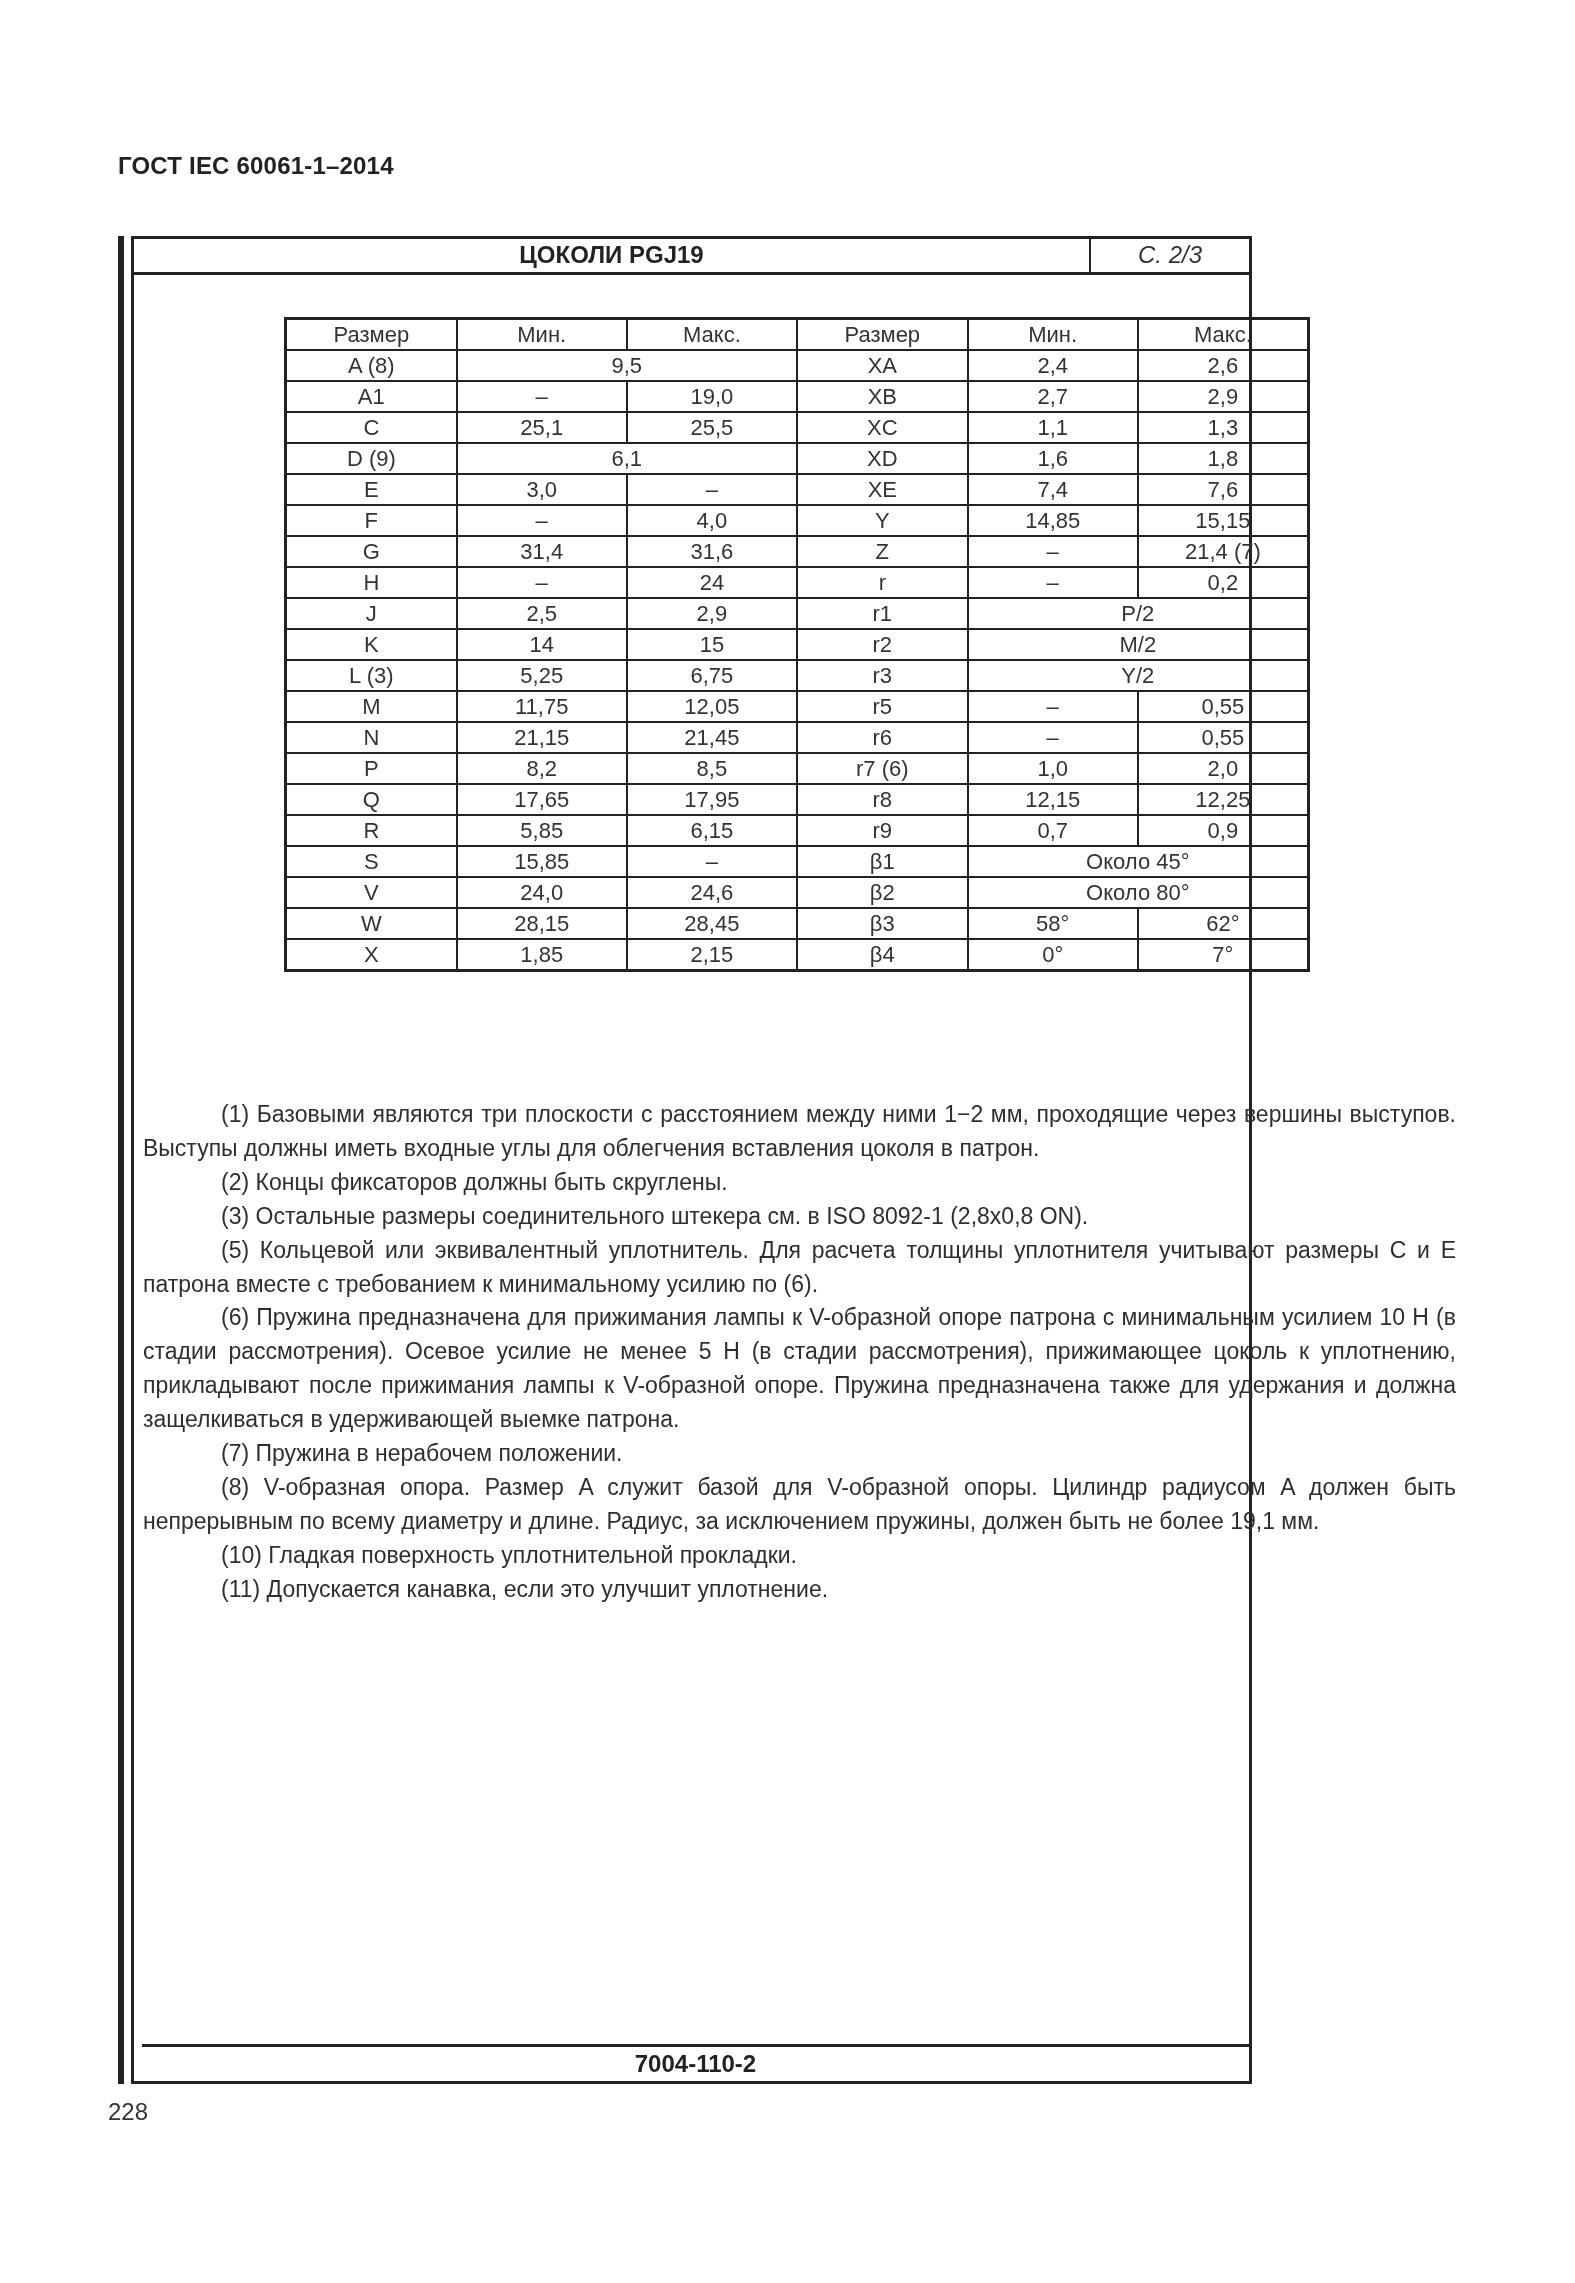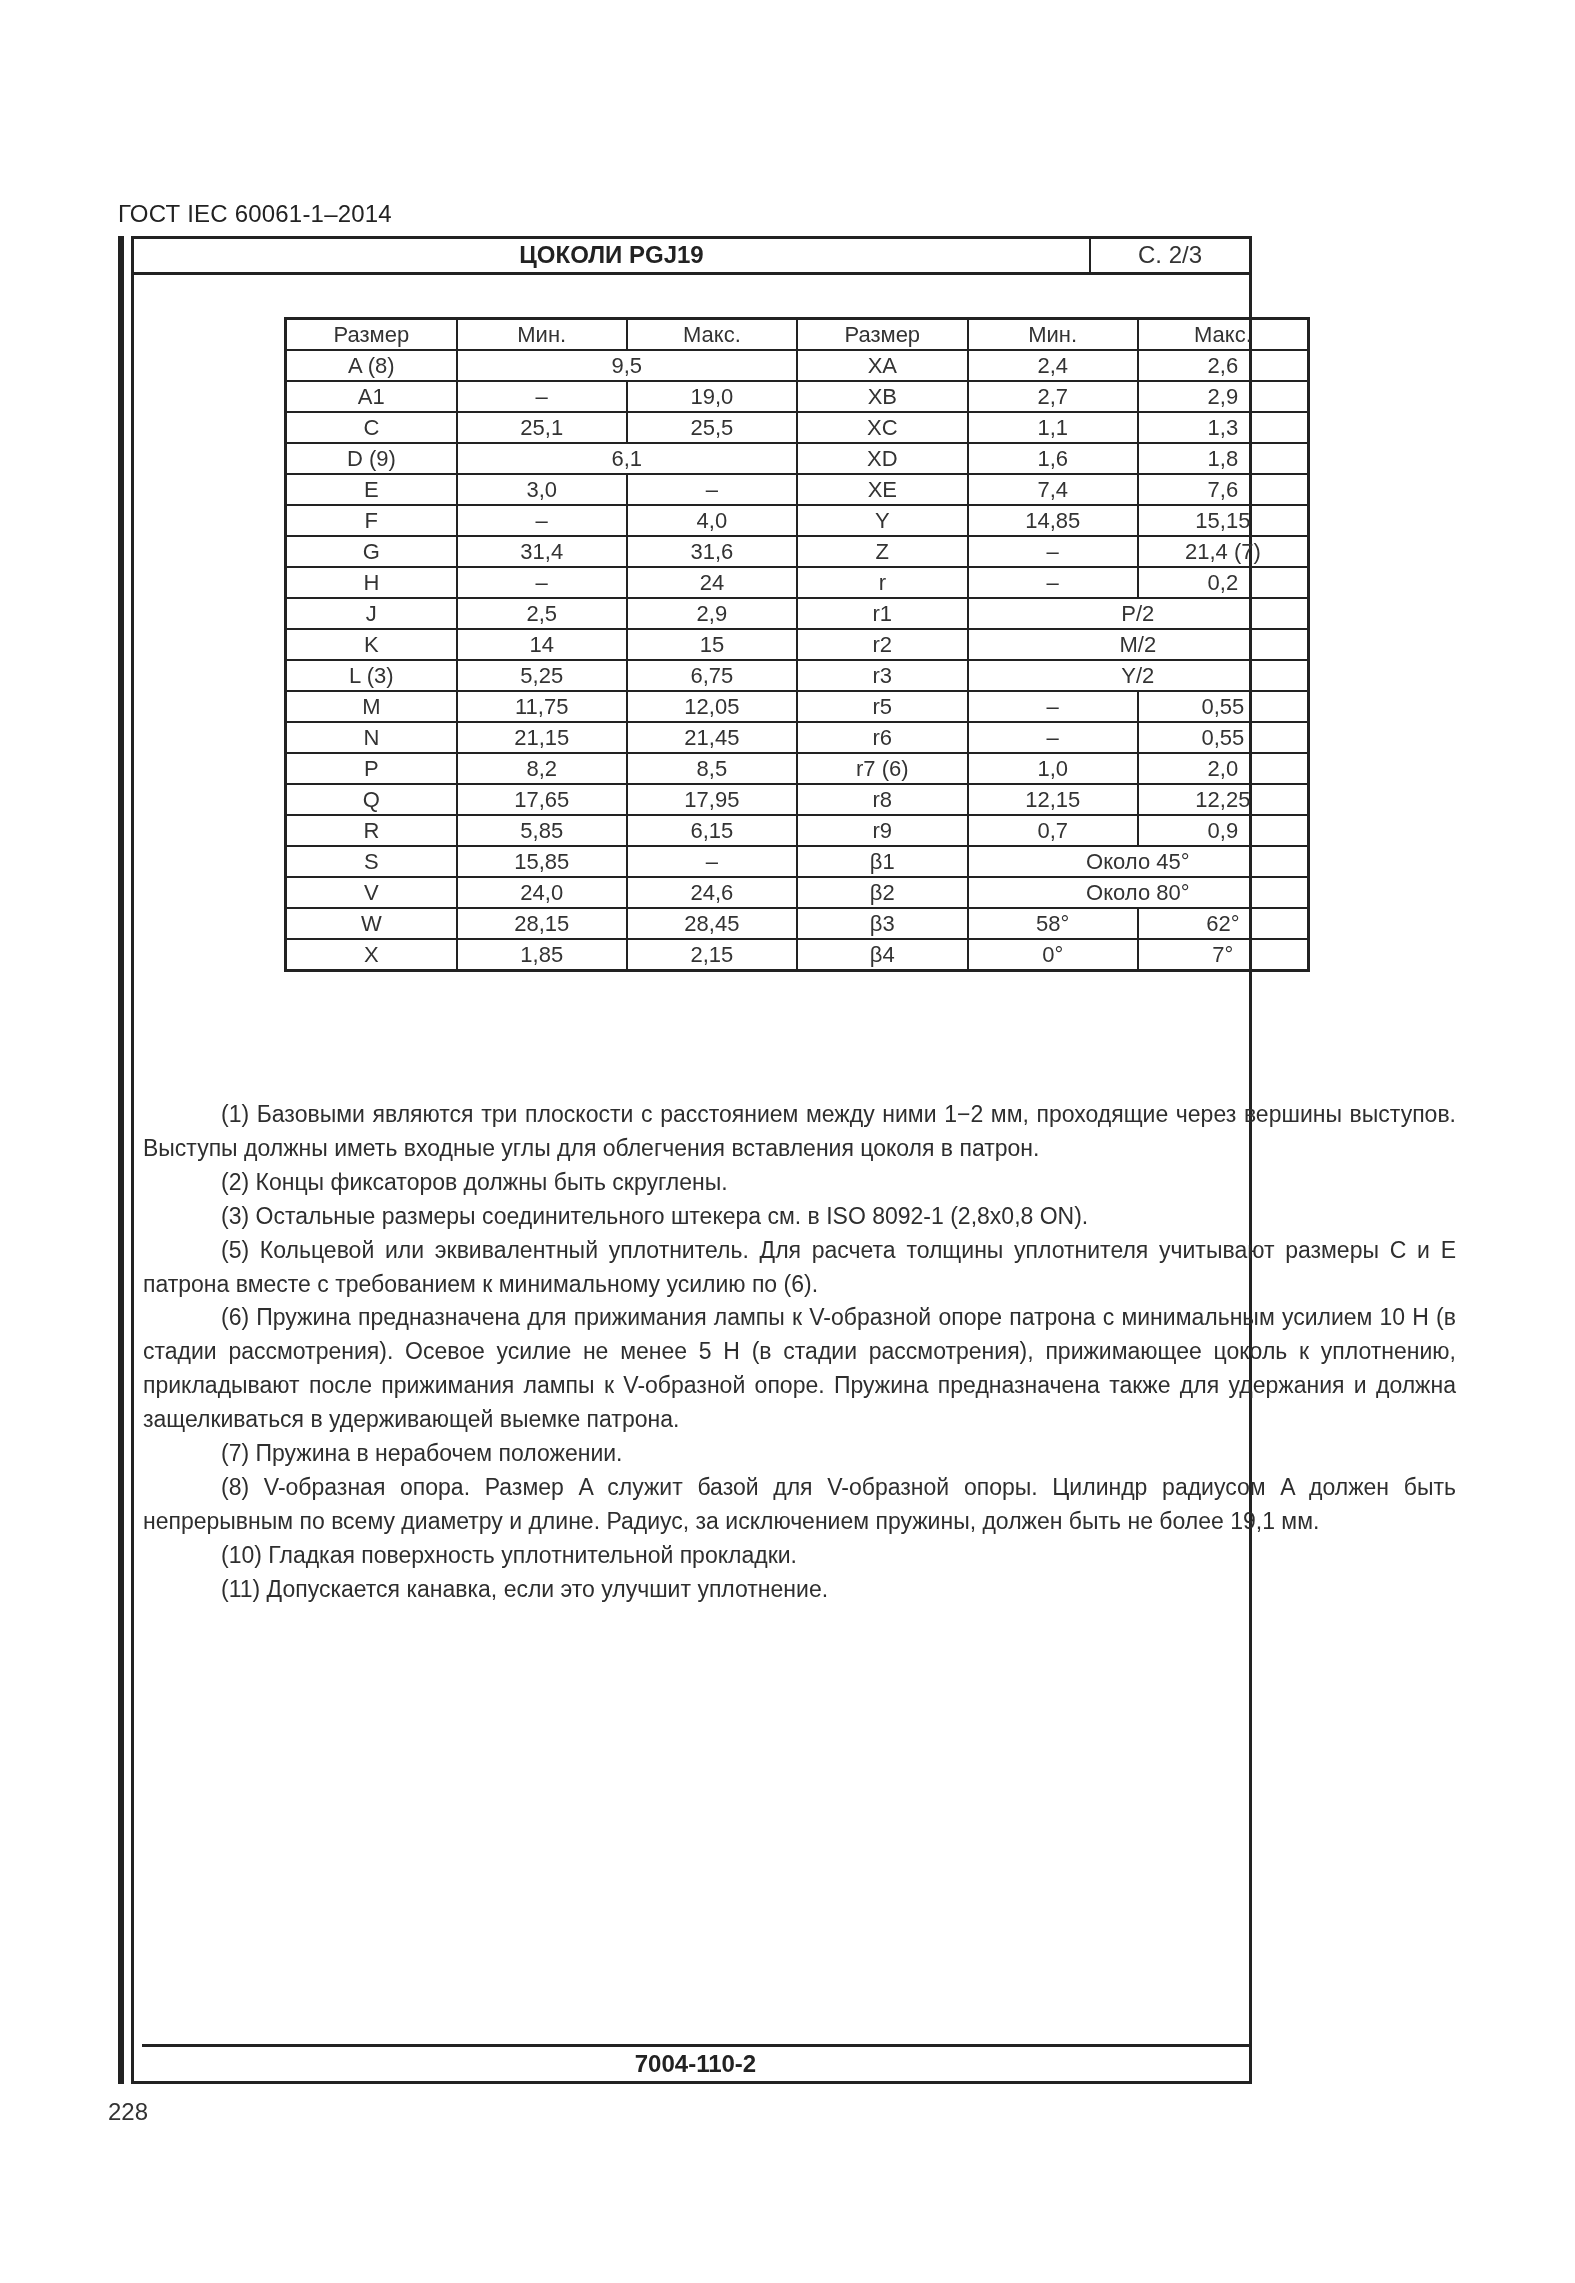--- a/index.html
+++ b/index.html
@@ -3,42 +3,42 @@
 <meta charset="utf-8">
 <style>
   html, body { margin: 0; padding: 0; background: #ffffff; }
   body {
     width: 1575px; height: 2283px; position: relative; overflow: hidden;
     font-family: "Liberation Sans", "DejaVu Sans", sans-serif;
     color: #2a2a2a;
   }
   .doc-header {
     position: absolute; left: 118px; top: 152px;
-    font-size: 24px; font-weight: normal; letter-spacing: 0.2px; color: #222; margin-top: 48px;
+    font-size: 24px; font-weight: bold; letter-spacing: 0.2px; color: #222;
   }
   .left-bar {
     position: absolute; left: 118px; top: 236px; width: 6px; height: 1848px;
     background: #222;
   }
   .frame {
     position: absolute; left: 131px; top: 236px; width: 1121px; height: 1848px;
     border: 3px solid #222; box-sizing: border-box;
   }
   .frame-header {
     position: absolute; left: 0; top: 0; right: 0; height: 36px;
     border-bottom: 3px solid #222; box-sizing: border-box;
     display: flex;
   }
   .frame-title {
     flex: 1; text-align: center; font-weight: bold; font-size: 24px;
     line-height: 32px; color: #222;
     border-right: 2px solid #222;
   }
   .frame-page {
-    width: 158px; text-align: center; font-size: 24px; line-height: 32px; color: #333;
+    width: 158px; text-align: center; font-size: 24px; line-height: 32px; color: #333; font-style: italic;
   }
   .frame-footer {
     position: absolute; left: 8px; right: 0; bottom: 0; height: 37px;
     border-top: 3px solid #222; box-sizing: border-box;
     text-align: center; font-weight: bold; font-size: 24px; line-height: 33px; color: #222;
   }
 
   table.dims {
     position: absolute; left: 284px; top: 317px;
     border-collapse: collapse; width: 1026px;

